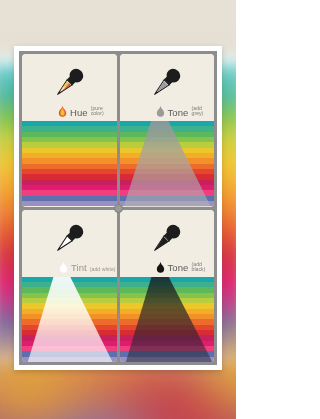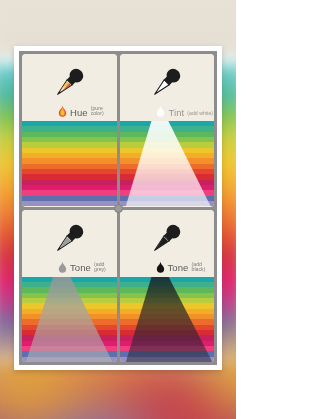--- a/index.html
+++ b/index.html
@@ -213,20 +213,73 @@
                 <path d="M5 1.6 C5 4.6 8.3 6.4 8.3 9.3 A3.3 3.6 0 0 1 1.7 9.3 C1.7 6.4 5 4.6 5 1.6 Z" fill="#ef7f2c"></path>
                 <path d="M5 3.2 C5 5.4 7.1 6.8 7.1 9.3 A2.1 2.6 0 0 1 2.9 9.3 C2.9 6.8 5 5.4 5 3.2 Z" fill="#f2c32d"></path>
               </svg>
             </span>
             <span class="label-name">Hue</span>
             <span class="label-sub">(pure color)</span>
           </div>
         </div>
       </div>
 
+      <div class="panel panel-tone">
+        <div class="bands">
+            <div class="band" style="background: rgb(24, 168, 172); height: 6.25%;"></div>
+            <div class="band" style="background: rgb(62, 176, 140); height: 6.25%;"></div>
+            <div class="band" style="background: rgb(92, 184, 91); height: 6.25%;"></div>
+            <div class="band" style="background: rgb(132, 196, 74); height: 6.25%;"></div>
+            <div class="band" style="background: rgb(185, 205, 62); height: 6.25%;"></div>
+            <div class="band" style="background: rgb(236, 199, 44); height: 6.25%;"></div>
+            <div class="band" style="background: rgb(243, 173, 38); height: 6.25%;"></div>
+            <div class="band" style="background: rgb(242, 144, 42); height: 6.25%;"></div>
+            <div class="band" style="background: rgb(238, 108, 43); height: 6.25%;"></div>
+            <div class="band" style="background: rgb(229, 71, 44); height: 6.25%;"></div>
+            <div class="band" style="background: rgb(217, 43, 51); height: 6.25%;"></div>
+            <div class="band" style="background: rgb(200, 32, 90); height: 6.25%;"></div>
+            <div class="band" style="background: rgb(225, 26, 114); height: 6.25%;"></div>
+            <div class="band" style="background: rgb(239, 63, 126); height: 6.25%;"></div>
+            <div class="band" style="background: rgb(94, 111, 174); height: 6.25%;"></div>
+            <div class="band" style="background: rgb(154, 143, 196); height: 6.25%;"></div>
+          </div>
+        <div class="tri">
+          <svg viewBox="0 0 100 100" preserveAspectRatio="none">
+            <defs>
+              <linearGradient id="gg" x1="0" y1="0" x2="0" y2="1">
+                <stop offset="0" stop-color="#8f8f8f" stop-opacity=".92"></stop>
+                <stop offset="1" stop-color="#b5b5b5" stop-opacity=".55"></stop>
+              </linearGradient>
+            </defs>
+            <polygon points="40,30 4,100 96,100" fill="url(#gg)"></polygon>
+          </svg>
+        </div>
+        <div class="panel-top">
+          <div class="dropper">
+            <svg viewBox="0 0 44 40">
+              <g transform="rotate(-45 22 20)">
+                <rect x="26" y="13" width="13" height="14" rx="6.5" fill="#1d1d1d"></rect>
+                <rect x="22" y="16" width="6" height="8" fill="#1d1d1d"></rect>
+                <path d="M6 20 L23 16.5 L23 23.5 Z" fill="#ffffff" stroke="#1d1d1d" stroke-width="1.1" stroke-linejoin="round"></path>
+                <path d="M9 20 L22 17 L22 23 Z" fill="#9c9c9c"></path>
+              </g>
+            </svg>
+          </div>
+          <div class="label-row">
+            <span class="drop-glyph">
+              <svg viewBox="0 0 10 14">
+                <path d="M5 0.6 C5 4 9.3 6 9.3 9.3 A4.3 4.3 0 0 1 0.7 9.3 C0.7 6 5 4 5 0.6 Z" fill="#9a9a9a"></path>
+              </svg>
+            </span>
+            <span class="label-name">Tone</span>
+            <span class="label-sub">(add grey)</span>
+          </div>
+        </div>
+      </div>
+
       <div class="panel panel-tint">
         <div class="bands">
             <div class="band" style="background: rgb(24, 168, 172); height: 6.25%;"></div>
             <div class="band" style="background: rgb(62, 176, 140); height: 6.25%;"></div>
             <div class="band" style="background: rgb(92, 184, 91); height: 6.25%;"></div>
             <div class="band" style="background: rgb(132, 196, 74); height: 6.25%;"></div>
             <div class="band" style="background: rgb(185, 205, 62); height: 6.25%;"></div>
             <div class="band" style="background: rgb(236, 199, 44); height: 6.25%;"></div>
             <div class="band" style="background: rgb(243, 173, 38); height: 6.25%;"></div>
             <div class="band" style="background: rgb(242, 144, 42); height: 6.25%;"></div>
@@ -265,73 +318,20 @@
               <svg viewBox="0 0 10 14">
                 <path d="M5 0.6 C5 4 9.3 6 9.3 9.3 A4.3 4.3 0 0 1 0.7 9.3 C0.7 6 5 4 5 0.6 Z" fill="#ffffff"></path>
               </svg>
             </span>
             <span class="label-name">Tint</span>
             <span class="label-sub">(add white)</span>
           </div>
         </div>
       </div>
 
-      <div class="panel panel-tone">
-        <div class="bands">
-            <div class="band" style="background: rgb(24, 168, 172); height: 6.25%;"></div>
-            <div class="band" style="background: rgb(62, 176, 140); height: 6.25%;"></div>
-            <div class="band" style="background: rgb(92, 184, 91); height: 6.25%;"></div>
-            <div class="band" style="background: rgb(132, 196, 74); height: 6.25%;"></div>
-            <div class="band" style="background: rgb(185, 205, 62); height: 6.25%;"></div>
-            <div class="band" style="background: rgb(236, 199, 44); height: 6.25%;"></div>
-            <div class="band" style="background: rgb(243, 173, 38); height: 6.25%;"></div>
-            <div class="band" style="background: rgb(242, 144, 42); height: 6.25%;"></div>
-            <div class="band" style="background: rgb(238, 108, 43); height: 6.25%;"></div>
-            <div class="band" style="background: rgb(229, 71, 44); height: 6.25%;"></div>
-            <div class="band" style="background: rgb(217, 43, 51); height: 6.25%;"></div>
-            <div class="band" style="background: rgb(200, 32, 90); height: 6.25%;"></div>
-            <div class="band" style="background: rgb(225, 26, 114); height: 6.25%;"></div>
-            <div class="band" style="background: rgb(239, 63, 126); height: 6.25%;"></div>
-            <div class="band" style="background: rgb(94, 111, 174); height: 6.25%;"></div>
-            <div class="band" style="background: rgb(154, 143, 196); height: 6.25%;"></div>
-          </div>
-        <div class="tri">
-          <svg viewBox="0 0 100 100" preserveAspectRatio="none">
-            <defs>
-              <linearGradient id="gg" x1="0" y1="0" x2="0" y2="1">
-                <stop offset="0" stop-color="#8f8f8f" stop-opacity=".92"></stop>
-                <stop offset="1" stop-color="#b5b5b5" stop-opacity=".55"></stop>
-              </linearGradient>
-            </defs>
-            <polygon points="40,30 4,100 96,100" fill="url(#gg)"></polygon>
-          </svg>
-        </div>
-        <div class="panel-top">
-          <div class="dropper">
-            <svg viewBox="0 0 44 40">
-              <g transform="rotate(-45 22 20)">
-                <rect x="26" y="13" width="13" height="14" rx="6.5" fill="#1d1d1d"></rect>
-                <rect x="22" y="16" width="6" height="8" fill="#1d1d1d"></rect>
-                <path d="M6 20 L23 16.5 L23 23.5 Z" fill="#ffffff" stroke="#1d1d1d" stroke-width="1.1" stroke-linejoin="round"></path>
-                <path d="M9 20 L22 17 L22 23 Z" fill="#9c9c9c"></path>
-              </g>
-            </svg>
-          </div>
-          <div class="label-row">
-            <span class="drop-glyph">
-              <svg viewBox="0 0 10 14">
-                <path d="M5 0.6 C5 4 9.3 6 9.3 9.3 A4.3 4.3 0 0 1 0.7 9.3 C0.7 6 5 4 5 0.6 Z" fill="#9a9a9a"></path>
-              </svg>
-            </span>
-            <span class="label-name">Tone</span>
-            <span class="label-sub">(add grey)</span>
-          </div>
-        </div>
-      </div>
-
       <div class="panel panel-shade">
         <div class="bands">
             <div class="band" style="background: rgb(24, 168, 172); height: 6.25%;"></div>
             <div class="band" style="background: rgb(62, 176, 140); height: 6.25%;"></div>
             <div class="band" style="background: rgb(92, 184, 91); height: 6.25%;"></div>
             <div class="band" style="background: rgb(132, 196, 74); height: 6.25%;"></div>
             <div class="band" style="background: rgb(185, 205, 62); height: 6.25%;"></div>
             <div class="band" style="background: rgb(236, 199, 44); height: 6.25%;"></div>
             <div class="band" style="background: rgb(243, 173, 38); height: 6.25%;"></div>
             <div class="band" style="background: rgb(242, 144, 42); height: 6.25%;"></div>

